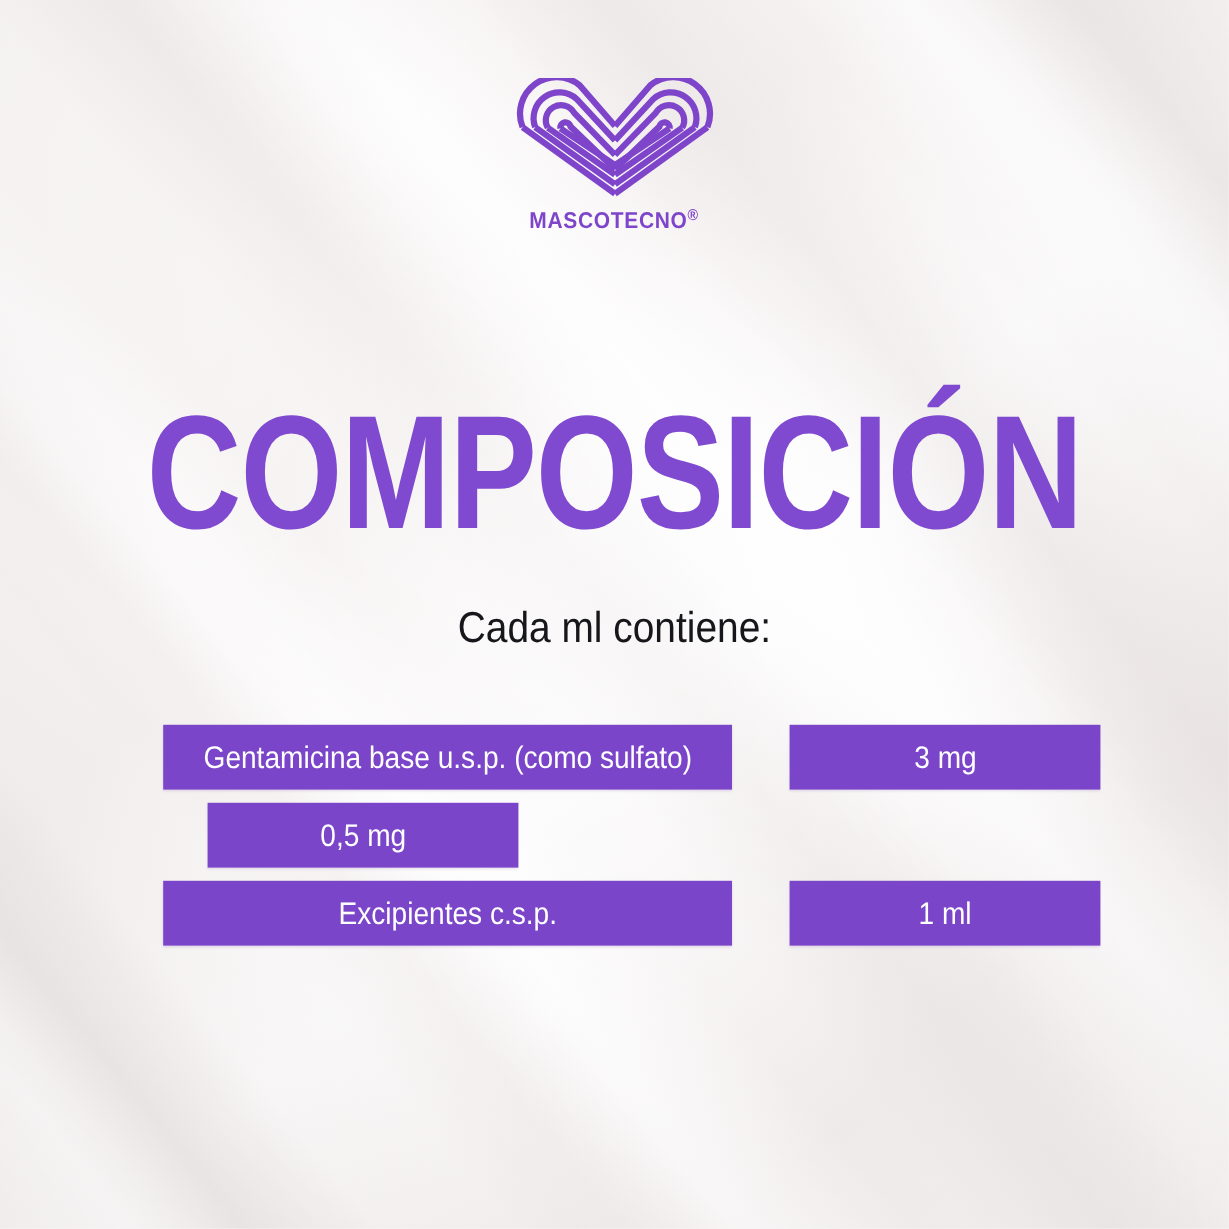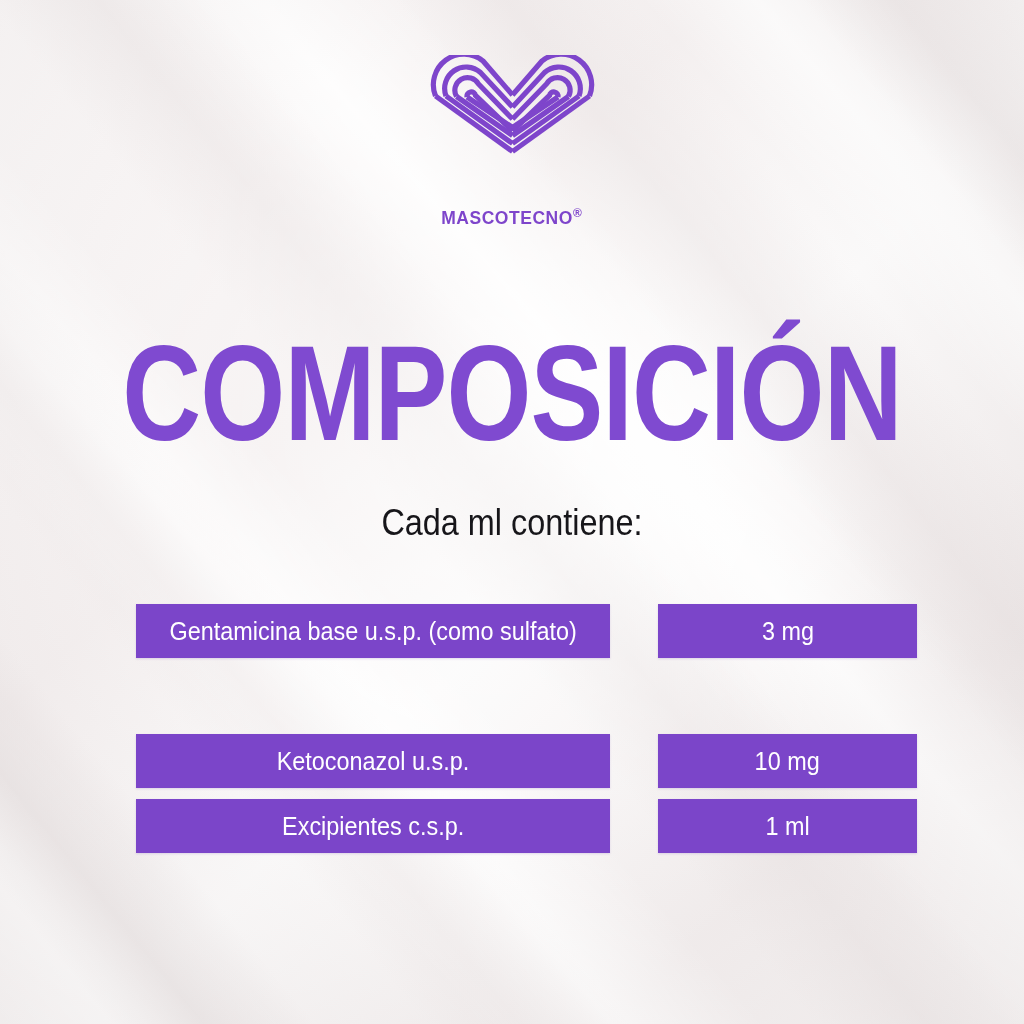--- a/index.html
+++ b/index.html
@@ -53,22 +53,22 @@
   }
   #bg-vignette{
     position:absolute; inset:0;
     background:radial-gradient(ellipse at 48% 42%, rgba(255,255,255,0.65) 0%, rgba(255,255,255,0.15) 45%, rgba(214,206,206,0.28) 100%);
   }
 
   #page { position:relative; width:1024px; height:1024px; }
 
   
   #brand-logo{
-    position:absolute; left:0; right:0; top:55px;
-    display:flex; flex-direction:column; align-items:center;gap:44px;
+    position:absolute; left:0; right:0; top:65px;
+    display:flex; flex-direction:column; align-items:center;
   }
   #logo-mark{ width:175px; height:100px; display:block; }
   #logo-wordmark{
     margin-top:6px;
     font-family:"Liberation Sans", sans-serif;
     font-weight:700;
     font-size:19px;
     letter-spacing:0.6px;
     color:#7e45cb;
     transform:scaleX(0.92);
@@ -173,30 +173,25 @@
     <div class="table-row">
       <div class="cell cell-name">
           <span>Gentamicina base u.s.p. (como sulfato)</span>
         </div>
       <div class="cell cell-amount">
           <span>3 mg</span>
         </div>
     </div>
 
     <div class="table-row">
-    </div>
-
-    <div class="table-row">
-      <div class="cell cell-name">
-          <span>Ketoconazol u.s.p.</span>
-        </div>
       <div class="cell cell-amount">
-          <span>10 mg</span>
-        </div>
-    </div>
+          <span>0,5 mg</span>
+        </div>
+    </div>
+
 
     <div class="table-row">
       <div class="cell cell-name">
           <span>Excipientes c.s.p.</span>
         </div>
       <div class="cell cell-amount">
           <span>1 ml</span>
         </div>
     </div>
 

